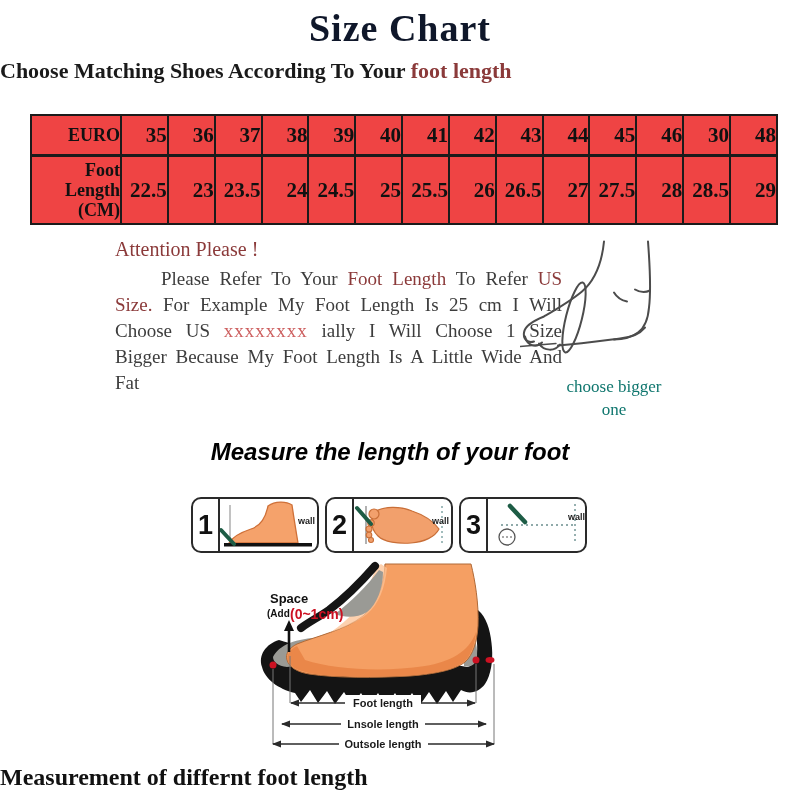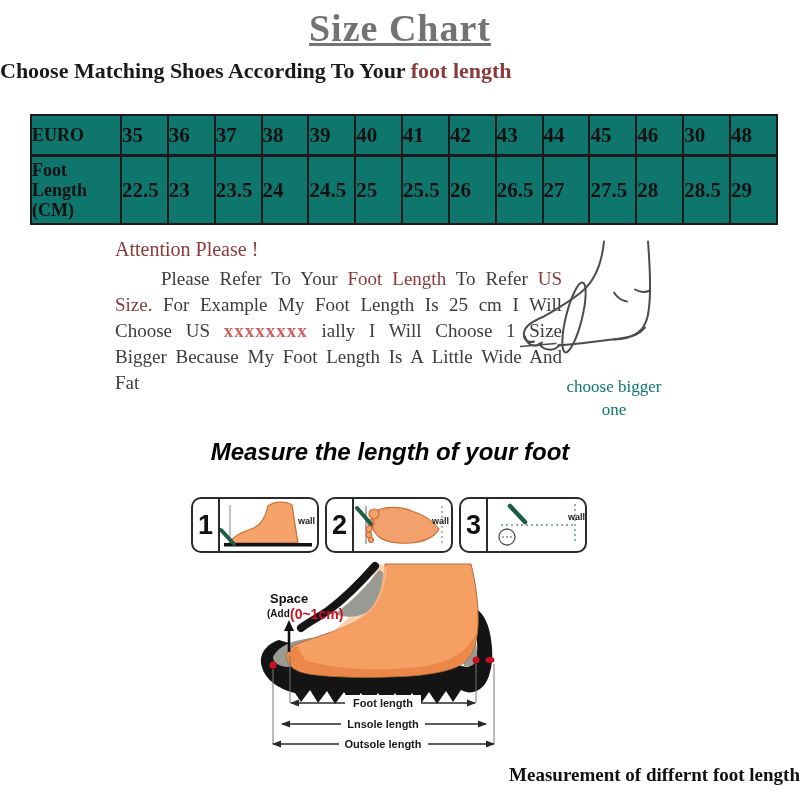--- a/index.html
+++ b/index.html
@@ -1,39 +1,39 @@
 <!DOCTYPE html>
 <html><head>
 <meta charset="utf-8">
 <style>
   html,body{margin:0;padding:0;background:#fff;}
   .canvas{position:relative;width:800px;height:800px;background:#ffffff;overflow:hidden;
           font-family:"Liberation Serif",serif;color:#161616;}
 
   .title{position:absolute;top:6px;left:0;right:0;text-align:center;
-         font-weight:700;font-size:38px;letter-spacing:1px;color:#737373;text-decoration:underline;}
+         font-weight:700;font-size:38px;letter-spacing:1px;color:#0f172a;}
   .subtitle{position:absolute;top:58px;left:0;right:0;text-align:left;
             font-weight:700;font-size:22px;color:#1a1a1a;}
   .maroon{color:#8b3a3a;}
 
   
   .size-table{position:absolute;left:30px;top:114px;border-collapse:collapse;
               table-layout:fixed;width:748px;}
-  .size-table td{border:2.5px solid #1b1b1b;text-align:left;vertical-align:middle;
-                 font-weight:700;font-size:21px;padding:0;background:#0f766e;color:#111;}
+  .size-table td{border:2.5px solid #1b1b1b;text-align:right;vertical-align:middle;
+                 font-weight:700;font-size:21px;padding:0;background:#ef4444;color:#111;}
   .size-table tr.r1 td{height:38px;border-bottom-width:3px;}
   .size-table tr.r2 td{height:66px;border-top-width:3px;}
   .size-table td.rowhead{font-size:18px;line-height:1.12;width:88px;}
 
   
   .attention{position:absolute;left:115px;top:238px;width:447px;}
   .attention-heading{font-size:20px;color:#8b3a3a;margin:0 0 5px 0;}
   .attention-text{margin:0;font-size:19px;line-height:26px;color:#3d3d3d;
                   text-align:justify;text-indent:46px;word-spacing:2px;}
-  .xxx{color:#cd5f5f;letter-spacing:1px;font-weight:bold;}
+  .xxx{color:#cd5f5f;letter-spacing:1px;}
 
   .foot-sketch{position:absolute;left:520px;top:238px;}
   .choose-note{position:absolute;left:560px;top:376px;width:108px;text-align:center;
                font-size:17px;line-height:1.35;color:#0f766e;}
 
   .measure-heading{position:absolute;top:438px;left:0;right:20px;text-align:center;
                    font-family:"Liberation Sans",sans-serif;font-style:italic;font-weight:700;
                    font-size:24px;color:#000000;}
 
   
@@ -47,22 +47,22 @@
               font-weight:700;font-size:9px;color:#1c1c1c;}
   .panel.p3 .wall-label{top:13px;right:0px;}
 
   .big-diagram{position:absolute;left:245px;top:560px;}
   svg text{font-family:"Liberation Sans",sans-serif;}
   .meas-label{font-weight:700;font-size:11px;fill:#1a1a1a;}
   .space-word{font-weight:700;font-size:13px;fill:#111;}
   .space-add{font-weight:700;font-size:10px;fill:#111;}
   .space-range{font-weight:700;font-size:14px;fill:#cc1122;}
 
-  .caption{position:absolute;top:764px;left:0;right:0;text-align:right;
-           font-weight:700;font-size:19px;color:#111;}
+  .caption{position:absolute;top:764px;left:0;right:0;text-align:left;
+           font-weight:700;font-size:24px;color:#111;}
 </style>
 </head>
 <body>
 
 <div class="canvas">
 
   <div class="title">Size Chart</div>
 
   <div class="subtitle">
     <span>Choose Matching Shoes According To Your</span>

